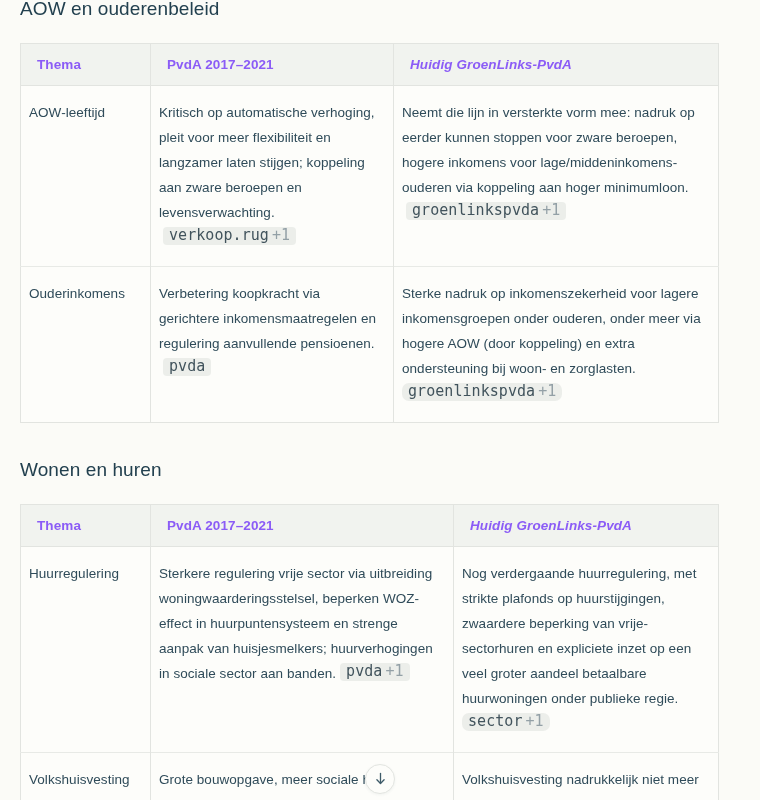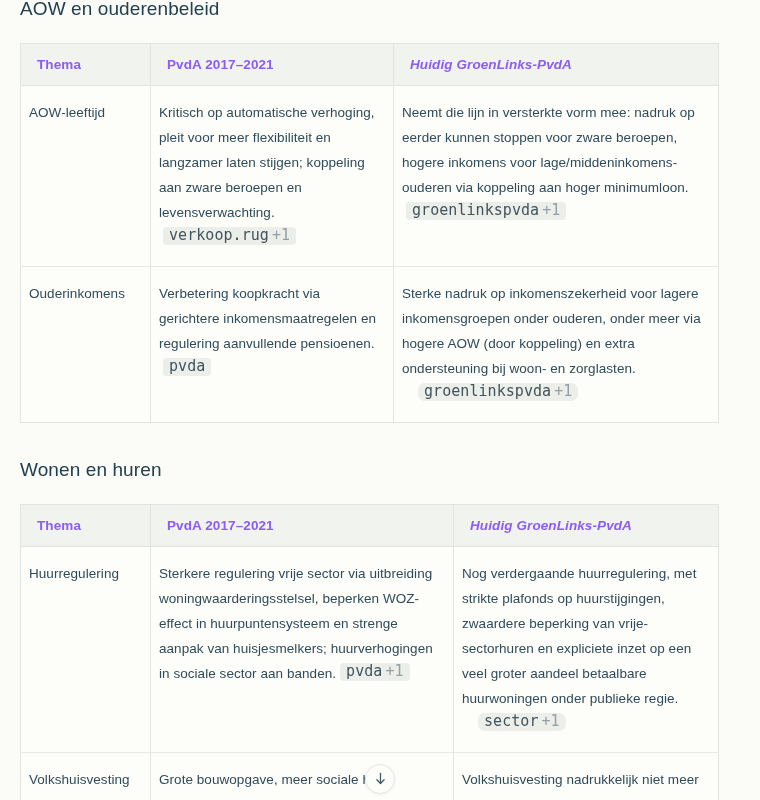--- a/index.html
+++ b/index.html
@@ -114,21 +114,21 @@
     color: #41535c;
     vertical-align: 2px;
     margin-left: 4px;
     white-space: nowrap;
   }
   .cite .more {
     color: #93a0a6;
     margin-left: 3px;
   }
   .cite.block {
-    margin-left: 16px;
+    margin-left: 0;
     border-radius: 7px;
   }
 
   .scroll-down {
     position: absolute;
     left: 50%;
     transform: translateX(-50%);
     top: 764px;
     width: 30px;
     height: 30px;

